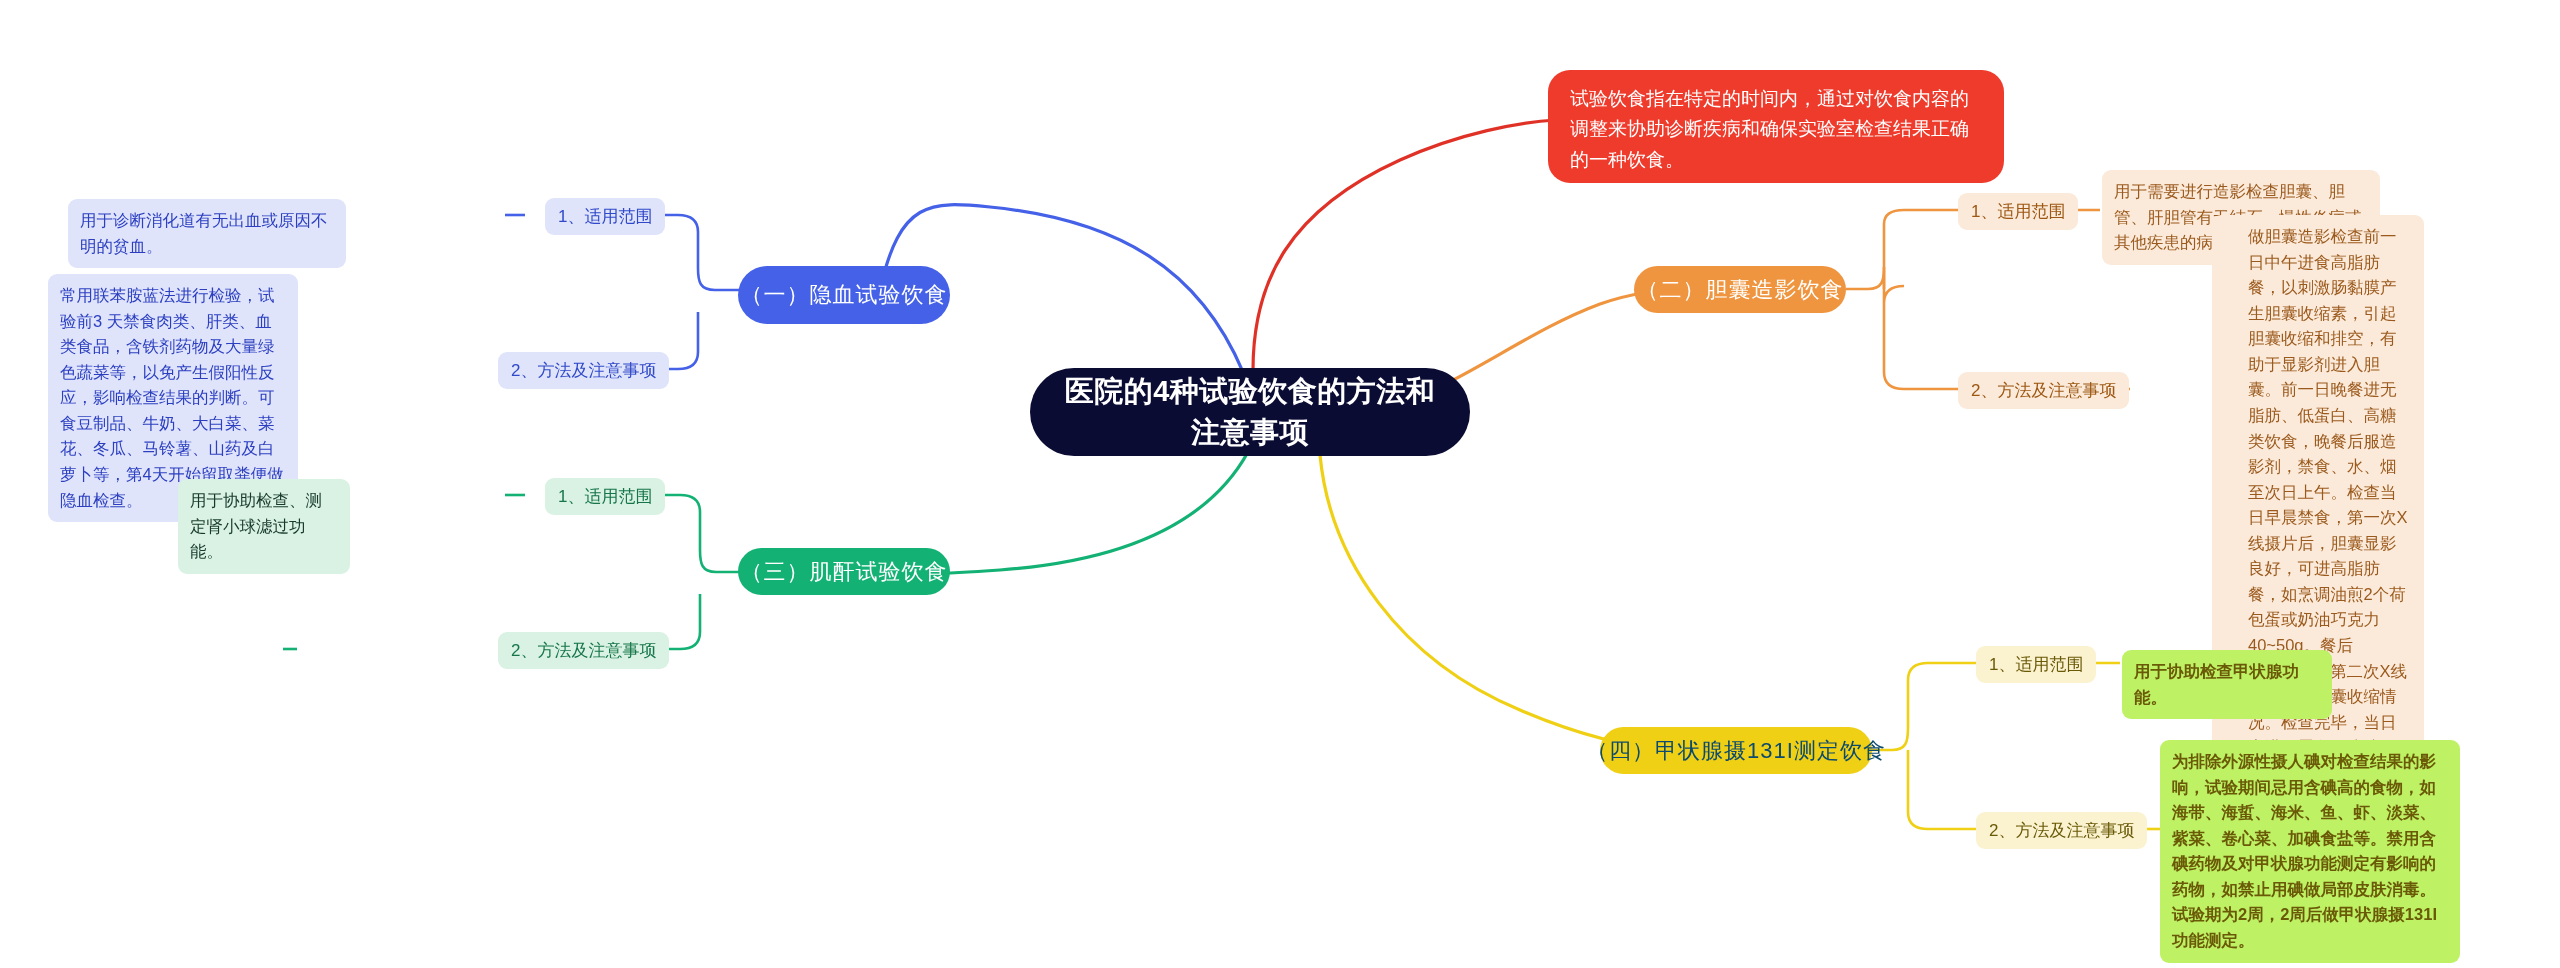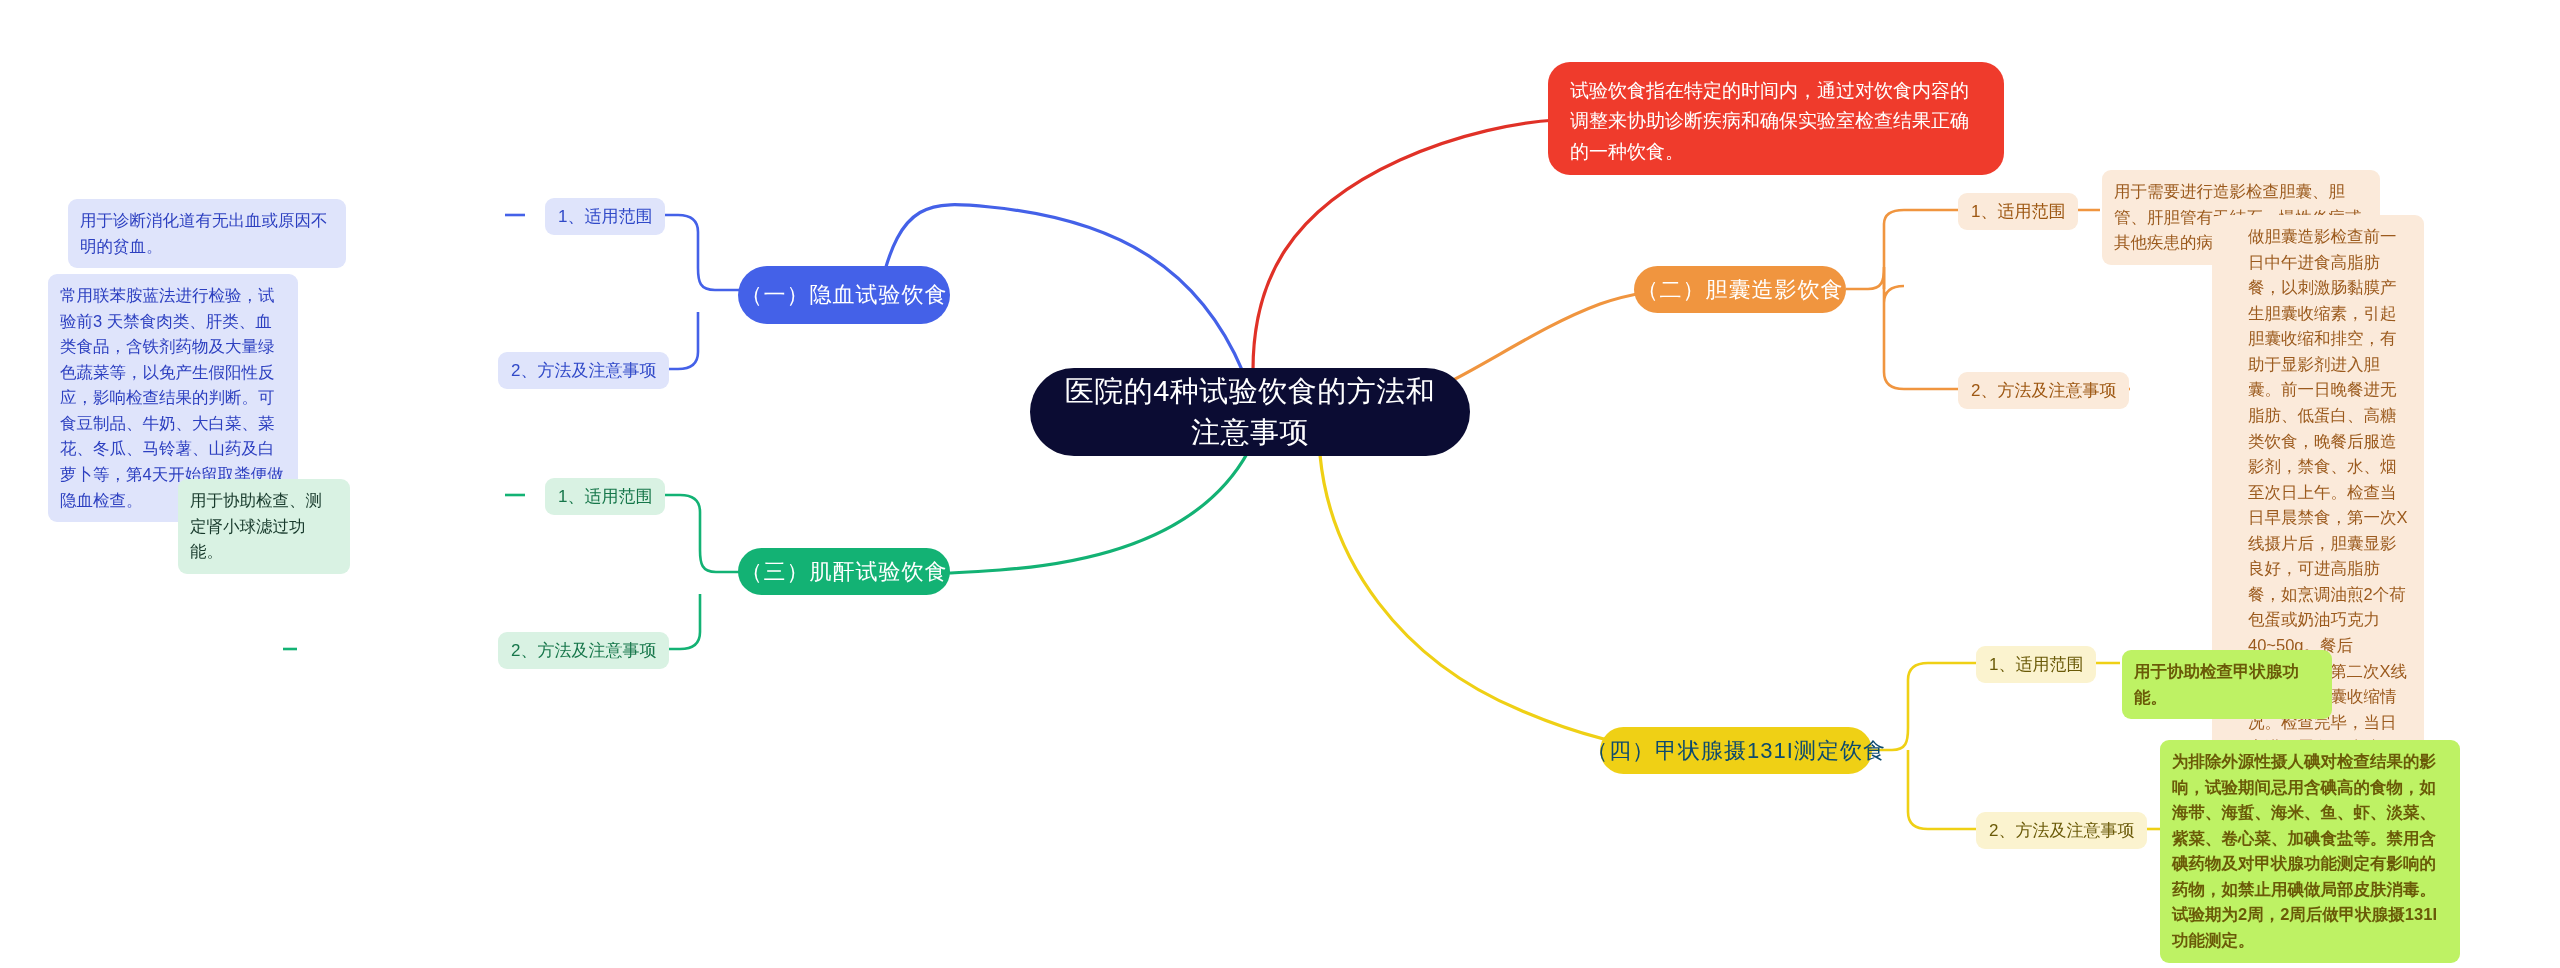--- a/index.html
+++ b/index.html
@@ -11,21 +11,21 @@
     position:relative;
   }
   #canvas{position:absolute;left:0;top:0;width:2560px;height:968px;}
   svg.links{position:absolute;left:0;top:0;width:2560px;height:968px;pointer-events:none;}
   .node{position:absolute;box-sizing:border-box;}
 
   
   .central{
     background:#0b0c33;color:#ffffff;border-radius:60px;
     display:flex;align-items:center;justify-content:center;text-align:center;
-    font-size:29px;line-height:1.42;font-weight:400;letter-spacing:.5px;
+    font-size:29px;line-height:1.42;font-weight:700;letter-spacing:.5px;
     padding:24px 26px;
   }
 
   
   .pill{
     border-radius:40px;color:#ffffff;display:flex;align-items:center;justify-content:center;
     font-size:22px;letter-spacing:1px;padding:0 26px;white-space:nowrap;
   }
   .pill.blue{background:#4461e8;}
   .pill.orange{background:#f0953f;}
@@ -96,21 +96,21 @@
              M1908 750 L1908 812 C1908 824, 1916 829, 1928 829" fill="none" stroke="#efd015" stroke-width="2.6"></path>
     <path d="M1928 663 L1978 663 M1928 829 L1990 829" fill="none" stroke="#efd015" stroke-width="2.6"></path>
     <path d="M2080 663 L2120 663" fill="none" stroke="#efd015" stroke-width="2.6"></path>
     <path d="M2130 829 L2160 829" fill="none" stroke="#efd015" stroke-width="2.6"></path>
   </svg>
 
   <div class="node central" style="left:1030px;top:368px;width:440px;height:88px;">
     <span>医院的4种试验饮食的方法和注意事项</span>
   </div>
 
-  <div class="node" style="left:1548px;top:62px;width:456px;height:113px;background:#ef3b2c;border-radius:22px;
+  <div class="node" style="left:1548px;top:70px;width:456px;height:113px;background:#ef3b2c;border-radius:22px;
               color:#ffffff;font-size:19px;line-height:1.6;padding:14px 22px;box-sizing:border-box;">
     <span>试验饮食指在特定的时间内，通过对饮食内容的调整来协助诊断疾病和确保实验室检查结果正确的一种饮食。</span>
   </div>
 
   <div class="node pill blue" style="left:738px;top:266px;width:212px;height:58px;">
     <span>（一）隐血试验饮食</span>
   </div>
 
   <div class="node chip blue" style="left:545px;top:198px;">
     <span>1、适用范围</span>

